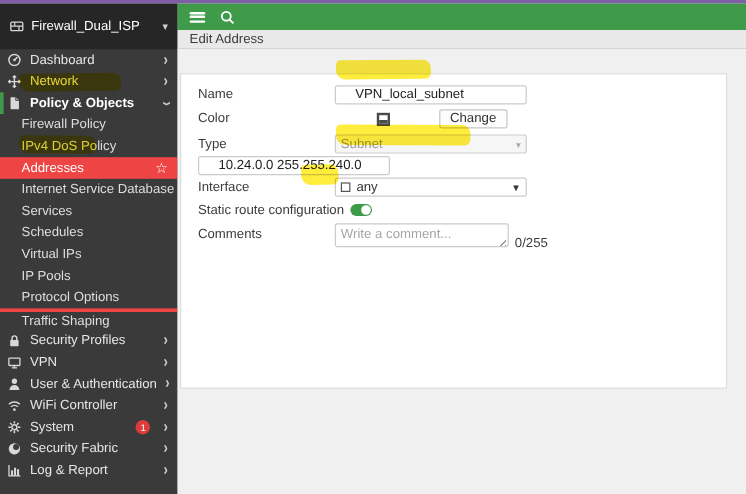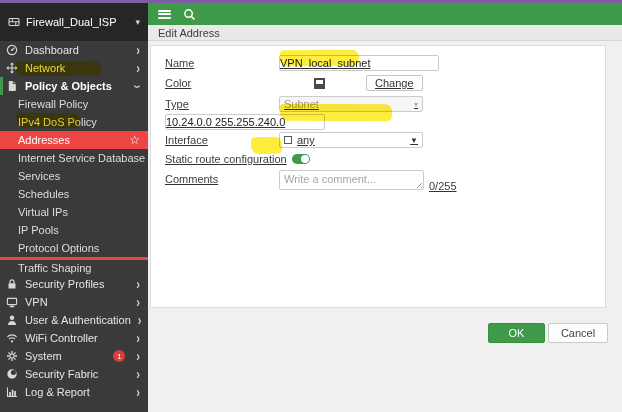--- a/index.html
+++ b/index.html
@@ -55,34 +55,34 @@
     padding:0 10px; gap:12px;
   }
   .hamburger { width:13px; height:9px; display:flex; flex-direction:column; justify-content:space-between; cursor:pointer; }
   .hamburger span { height:2px; background:#fff; border-radius:1px; }
   .breadcrumb {
     height:16px; background:#e9e9e9; border-bottom:1px solid #d4d4d4;
     display:flex; align-items:center; padding:0 10px; color:#3c3c3c;
   }
   .content { position:absolute; top:38px; left:0; right:0; bottom:0; background:#f0f0f0; }
   .card {
-    position:absolute; left:2px; top:4px; width:456px; height:263px;
-    background:#fff; border:1px solid #ddd; padding:9px 14px;text-decoration:underline;
+    position:absolute; left:2px; top:20px; width:456px; height:263px;
+    background:#fff; border:1px solid #ddd; padding:9px 14px;
   }
 
   
   .frow { display:flex; align-items:center; margin-bottom:4px; min-height:16px; }
   .flabel { width:114px; flex:0 0 114px; color:#3c3c3c; }
   .tinput {
     width:160px; height:16px; border:1px solid #cbcbcb; border-radius:2px;
     font-family:"Liberation Sans", sans-serif; font-size:11px; color:#222;
-    padding:0 0; background:#fff;
+    padding:0 16px; background:#fff;
   }
   .select {
-    width:144px; height:16px; border:1px solid #cbcbcb; border-radius:2px;
+    width:160px; height:16px; border:1px solid #cbcbcb; border-radius:2px;
     display:flex; align-items:center; padding:0 4px; gap:5px; background:#fff; cursor:pointer;
   }
   .select .sel-caret { margin-left:auto; font-size:8px; color:#333; }
   .select.disabled { background:#f6f6f6; color:#9a9a9a; cursor:default; }
   .select.disabled .sel-caret { color:#aaa; }
   .swatch {
     width:11px; height:11px; border:2px solid #4a4a4a; background:#fff; margin-right:6px; position:relative;
   }
   .swatch::after { content:""; position:absolute; left:0; right:0; bottom:0; height:3px; background:#4a4a4a; }
   .btn-small {
@@ -334,24 +334,20 @@
           <span class="ta-wrap">
             <textarea class="ta" placeholder="Write a comment..." style=""></textarea>
             <span class="resize-handle"></span>
           </span>
           <span class="counter">0/255</span>
         </div>
 
       </div>
     </div>
 
-    <div class="actions">
-      <button class="btn-ok">OK</button>
-      <button class="btn-cancel">Cancel</button>
-    </div>
   </div>
 
   <div class="hl" style="left:16px; top:61px; width:85px; height:15px; transform:rotate(-0.6deg);"></div>
   <div class="hl" style="left:16px; top:113px; width:64px; height:15px; transform:rotate(0.4deg);"></div>
   <div class="hl" style="left:280px; top:50px; width:79px; height:16px; transform:rotate(-0.5deg);"></div>
   <div class="hl" style="left:280px; top:104px; width:112px; height:17px; transform:rotate(0.3deg);"></div>
   <div class="hl" style="left:251px; top:137px; width:31px; height:17px; transform:rotate(-1deg);"></div>
 </div>
 
 </body></html>

